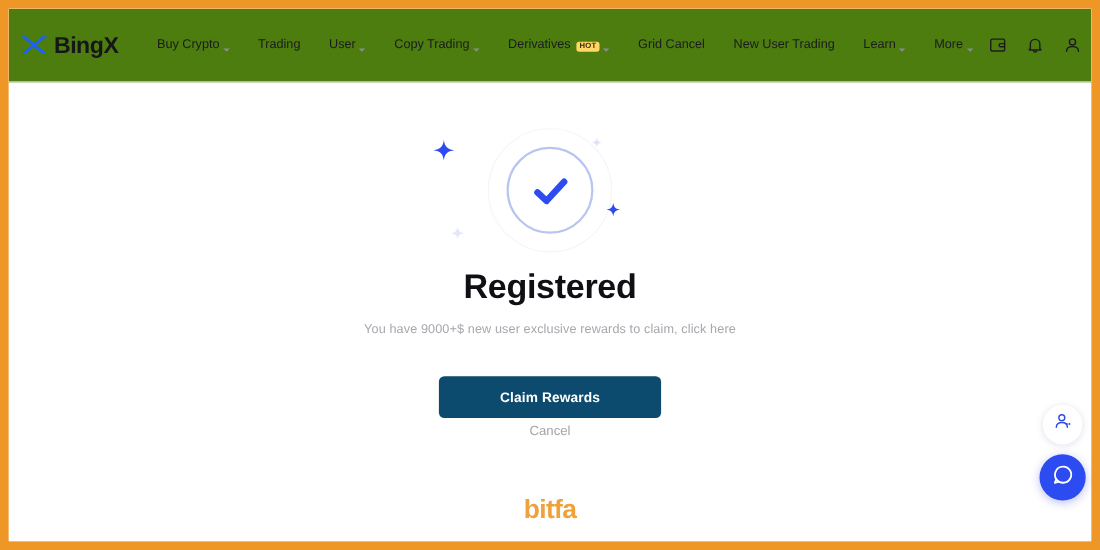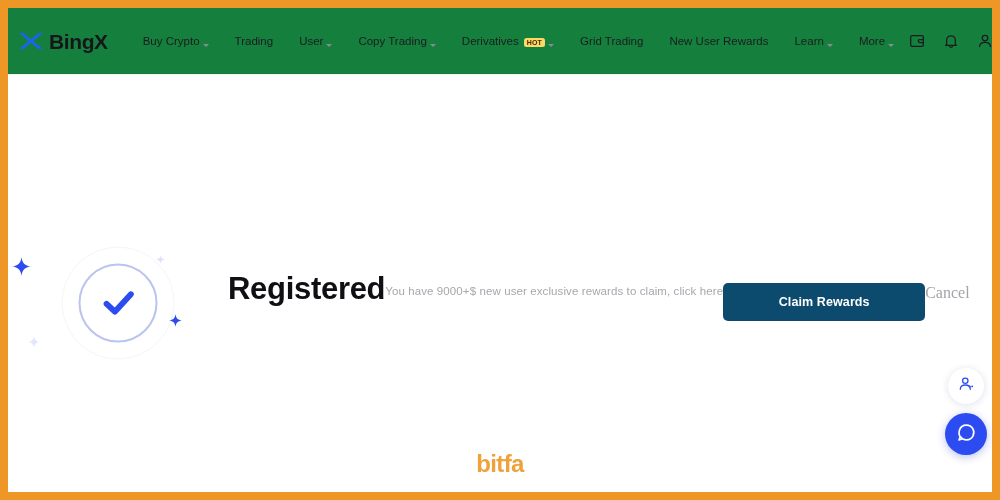--- a/index.html
+++ b/index.html
@@ -23,21 +23,21 @@
   }
 
   
   #navbar {
     position:relative;
     height:67px;
     display:flex;
     align-items:center;
     padding:0 10px 0 6px;
     border-bottom:1px solid #f0f0f1;
-    background:#15803d;
+    background:#4d7c0f;
   }
   #logo {
     display:flex; align-items:center; gap:5px;
     margin-right:22px; margin-left:4px;
   }
   #logo .mark { width:26px; height:20px; display:block; }
   #logo .word {
     font-size:21px; font-weight:bold; color:#16161a;
     letter-spacing:-0.4px; line-height:1;
   }
@@ -77,21 +77,21 @@
     display:flex; align-items:center; justify-content:center;
     cursor:pointer;
   }
   .nav-icon svg { display:block; }
 
   
   #main {
     position:relative;
     height:417px;
     display:flex;
-    flex-direction:row;
+    flex-direction:column;
     align-items:center;
   }
 
   #success-art {
     position:relative;
     width:220px; height:120px;
     margin-top:38px;
   }
   #halo {
     position:absolute;
@@ -136,25 +136,24 @@
     color:#ffffff;
     font-size:12.5px;
     font-weight:bold;
     border:none;
     border-radius:5px;
     cursor:pointer;
     font-family:"Liberation Sans", sans-serif;
     letter-spacing:0.1px;
   }
   #cancel-link {
-    margin-top:18px;
-    font-size:16px;
+    margin-top:4px;
+    font-size:12px;
     color:#a3a3aa;
     cursor:pointer;
-    font-family:Liberation Serif, serif;
   }
 
   #watermark {
     position:absolute;
     left:50%; bottom:16px;
     transform:translateX(-50%);
     font-size:24px;
     font-weight:bold;
     color:#efa13a;
     letter-spacing:-0.6px;
@@ -218,24 +217,24 @@
       <div class="nav-item">
         <span>Copy Trading</span>
         <span class="caret"></span>
       </div>
       <div class="nav-item">
         <span>Derivatives</span>
         <span class="hot-badge">HOT</span>
         <span class="caret"></span>
       </div>
       <div class="nav-item">
-        <span>Grid Trading</span>
-      </div>
-      <div class="nav-item">
-        <span>New User Rewards</span>
+        <span>Grid Cancel</span>
+      </div>
+      <div class="nav-item">
+        <span>New User Trading</span>
       </div>
       <div class="nav-item">
         <span>Learn</span>
         <span class="caret"></span>
       </div>
       <div class="nav-item">
         <span>More</span>
         <span class="caret"></span>
       </div>
     </div>

